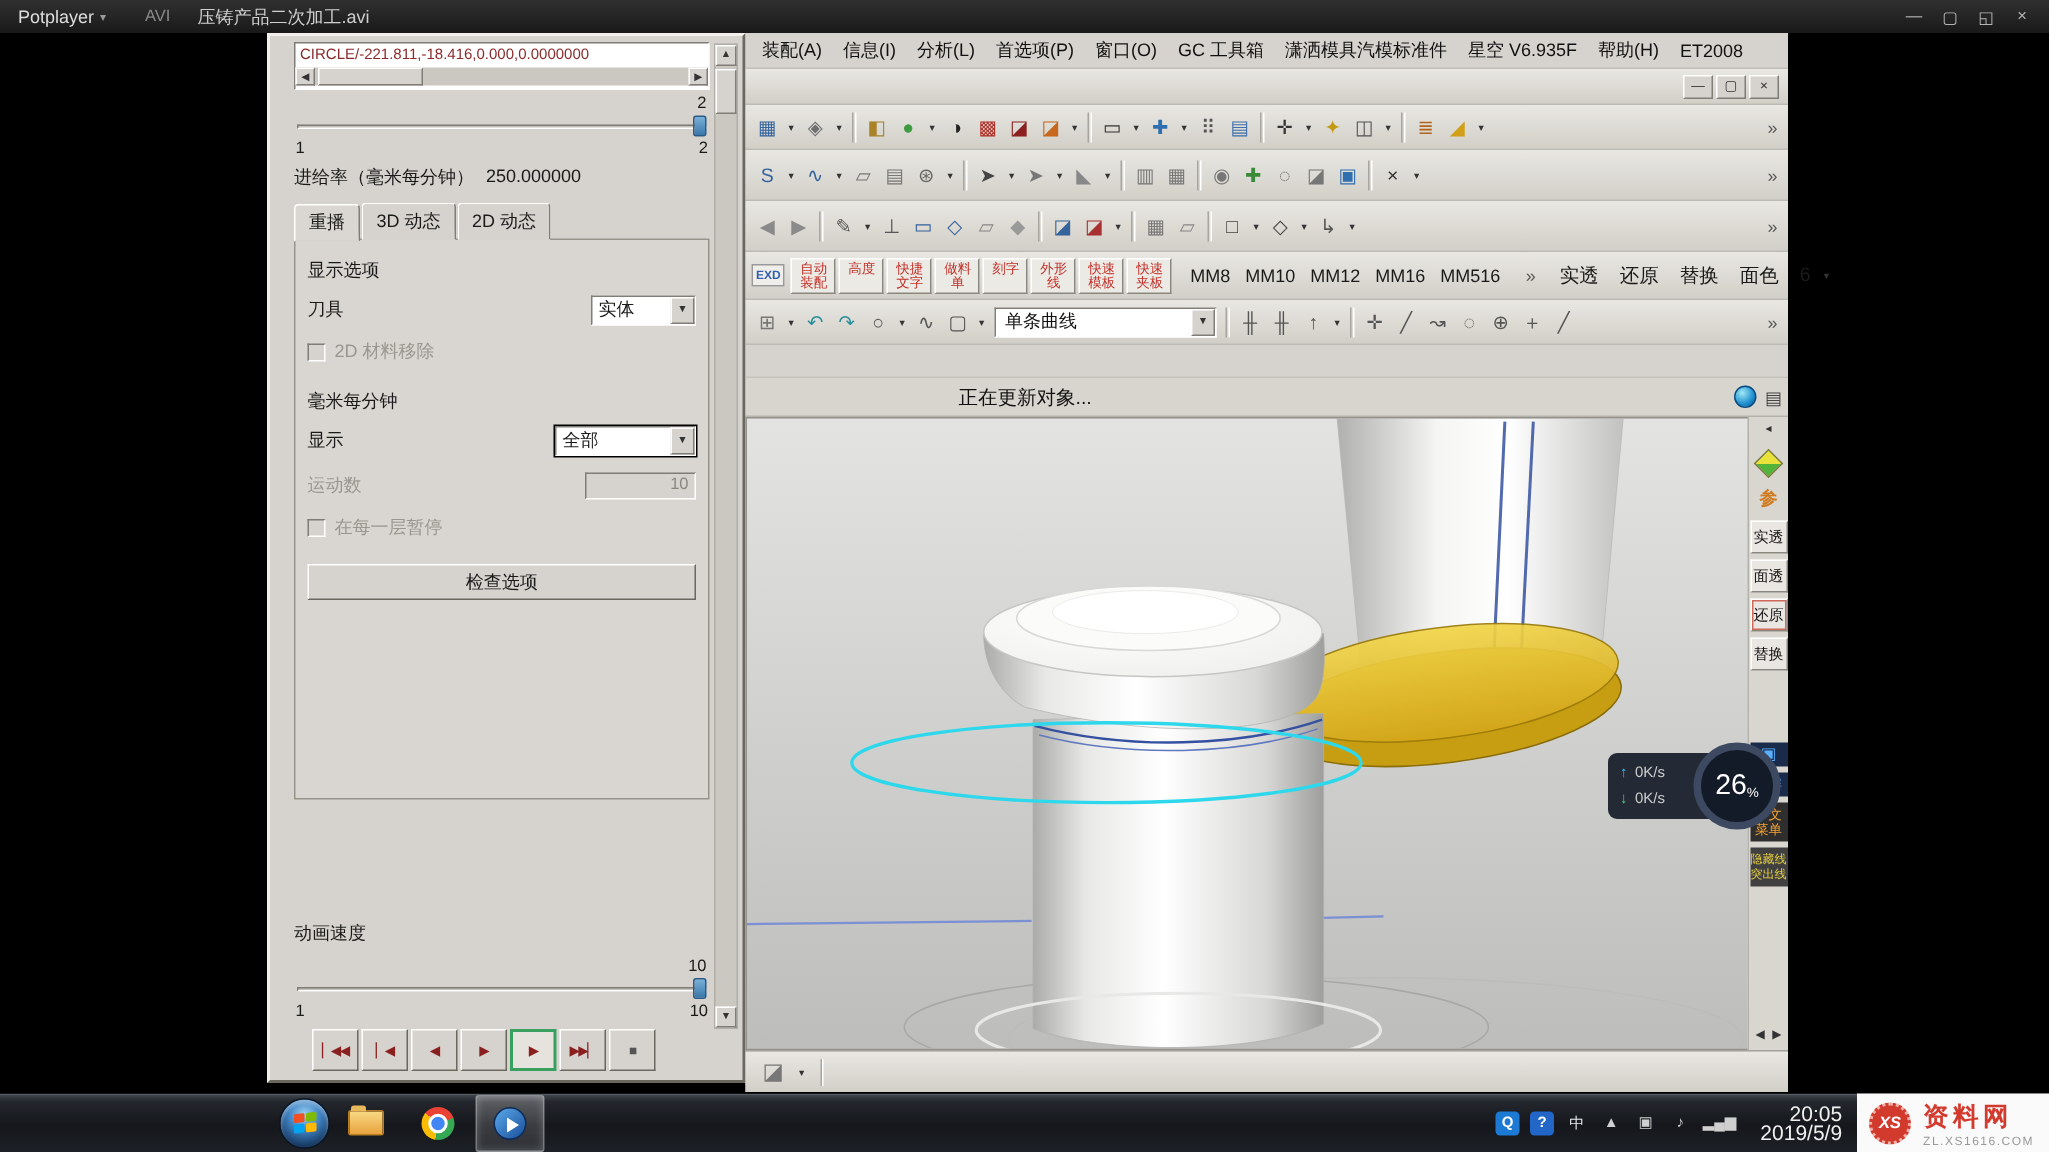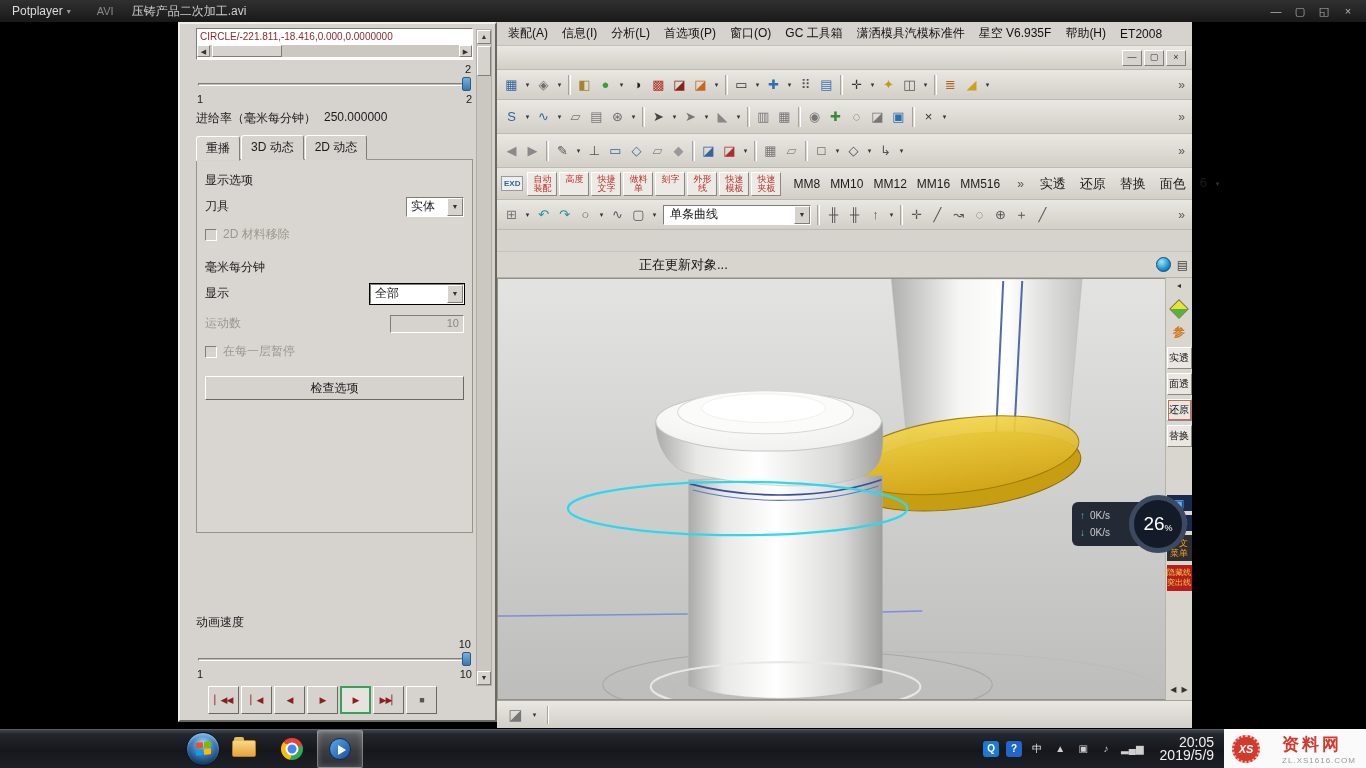--- a/index.html
+++ b/index.html
@@ -42,21 +42,21 @@
   .minmax { display:flex; justify-content:space-between; font-size:11px; padding:0 1px; }
   .feed-row { margin:5px 0 6px; display:flex; gap:8px; }
   .tabs { display:flex; gap:1px; position:relative; z-index:2; margin-top:2px; }
   .tab { padding:3px 9px; background:#d6d3ce; border:1px solid; border-color:#fff #807d76 #d6d3ce #fff;
     border-radius:3px 3px 0 0; }
   .tab.active { background:#dad7d2; position:relative; top:1px; }
   .tab-panel { border:1px solid #969389; background:#d9d6d1; padding:8px 8px; height:374px; flex:none; margin-top:-1px; }
   .lbl { margin:4px 0; }
   .sect { margin-top:16px; }
   .frow { display:flex; align-items:center; justify-content:space-between; margin:5px 0; }
-  .combo { width:58px; height:20px; background:#fff; border:1px solid; border-color:#807d76 #fff #fff #807d76;
+  .combo { width:70px; height:20px; background:#fff; border:1px solid; border-color:#807d76 #fff #fff #807d76;
     display:flex; align-items:center; justify-content:space-between; padding-left:4px; }
   .combo-btn { width:16px; height:18px; background:#d6d3ce; border:1px solid; border-color:#fff #807d76 #807d76 #fff;
     font-size:7px; display:flex; align-items:center; justify-content:center; color:#333; }
   .combo.wide { width:94px; }
   .combo.focusring { outline:1px solid #000; }
   .chkrow { display:flex; align-items:center; gap:6px; margin:7px 0; }
   .chkrow.disabled { color:#9a978f; }
   .chk { width:12px; height:12px; background:#d6d3ce; flex:none; }
   .lbl.dis { color:#9a978f; }
   .field { width:74px; height:18px; font-size:11px; text-align:right; padding:1px 4px; background:#d6d3ce; color:#8a877f; }
@@ -135,21 +135,21 @@
   .rail-ref { color:#cf7a1e; font-weight:bold; font-size:12px; margin-bottom:4px; }
   .rail-btn { width:25px; padding:3px 0; margin:2px 0; font-size:10px; background:#eae7e2;
     border:1px solid; border-color:#fff #8a877f #8a877f #fff; color:#111; }
   .rail-btn-red { box-shadow:inset 0 0 0 1px #cf6a5a; }
   .rail-spacer { height:44px; }
   .rail-dark { width:25px; margin:2px 0; padding:3px 0; text-align:center; font-size:9px; line-height:10px;
     display:flex; flex-direction:column; align-items:center; background:#26282e; }
   .rail-capture { color:#58b0ff; font-size:11px; background:#1a2a4a; }
   .rail-blue { color:#58b0ff; background:#1a2a4a; }
   .rail-orange { color:#f0a030; background:#2e2e2e; }
-  .rail-yellow { color:#e8d040; background:#b91c1c; font-size:8px; }
+  .rail-yellow { color:#e8d040; background:#404040; font-size:8px; }
   .rail-pair { margin-top:auto; margin-bottom:3px; display:flex; gap:5px; font-size:8px; color:#333; }
 
   .nx-bottom { height:28px; display:flex; align-items:center; gap:3px; padding:0 8px;
     background:linear-gradient(#e9e7e2,#d2cfc8); border-top:1px solid #a5a29b; }
   .nx-bottom .tb-icon { font-size:15px; color:#777; }
   .nx-bottom .vsep { width:2px; height:18px; border-left:1px solid #a8a5a0; border-right:1px solid #fff; margin-left:4px; }
 
   
   .taskbar { position:absolute; left:0; bottom:0; width:1366px; height:40px; display:flex; align-items:center;
     background:linear-gradient(180deg,#454a52 0%,#23262c 14%,#15171c 55%,#1d2026 100%);
@@ -173,21 +173,21 @@
   .chrome-icon::after { content:""; position:absolute; top:50%; left:50%; transform:translate(-50%,-50%);
     width:9px; height:9px; background:#4285f4; border:2.5px solid #fff; border-radius:50%; }
   .pp-icon { width:22px; height:22px; border-radius:50%; position:relative;
     background:linear-gradient(135deg,#5aa8e8,#1a4f9c); border:1px solid #0d2c5a; }
   .pp-icon::after { content:""; position:absolute; top:6px; left:8px;
     border-left:8px solid #fff; border-top:5px solid transparent; border-bottom:5px solid transparent; }
   .tray { margin-left:auto; display:flex; align-items:center; gap:7px; padding-right:6px; }
   .tray-icon { min-width:16px; height:16px; display:flex; align-items:center; justify-content:center; font-size:10px; }
   .tray-badge { border-radius:3px; font-weight:bold; width:16px; }
   .clock { text-align:right; color:#f0f0f0; font-size:14px; line-height:13px; margin:0 10px; }
-  .wm { height:40px; background:#fafafa; display:flex; align-items:center; padding:0 10px 0 8px; gap:22px; flex:none; }
+  .wm { height:40px; background:#fafafa; display:flex; align-items:center; padding:0 10px 0 8px; gap:8px; flex:none; }
   .wm-logo { width:28px; height:28px; border-radius:50%; background:#d33a2e; color:#fff; font-style:italic;
     font-weight:bold; font-size:11px; display:flex; align-items:center; justify-content:center; border:2px dotted #f0b0a8; }
   .wm-name { color:#d33a2e; font-weight:bold; font-size:17px; letter-spacing:3px; }
   .wm-url { color:#999; font-size:8px; letter-spacing:1px; }
 </style>
 </head>
 <body>
 
 <div class="screen">
 

